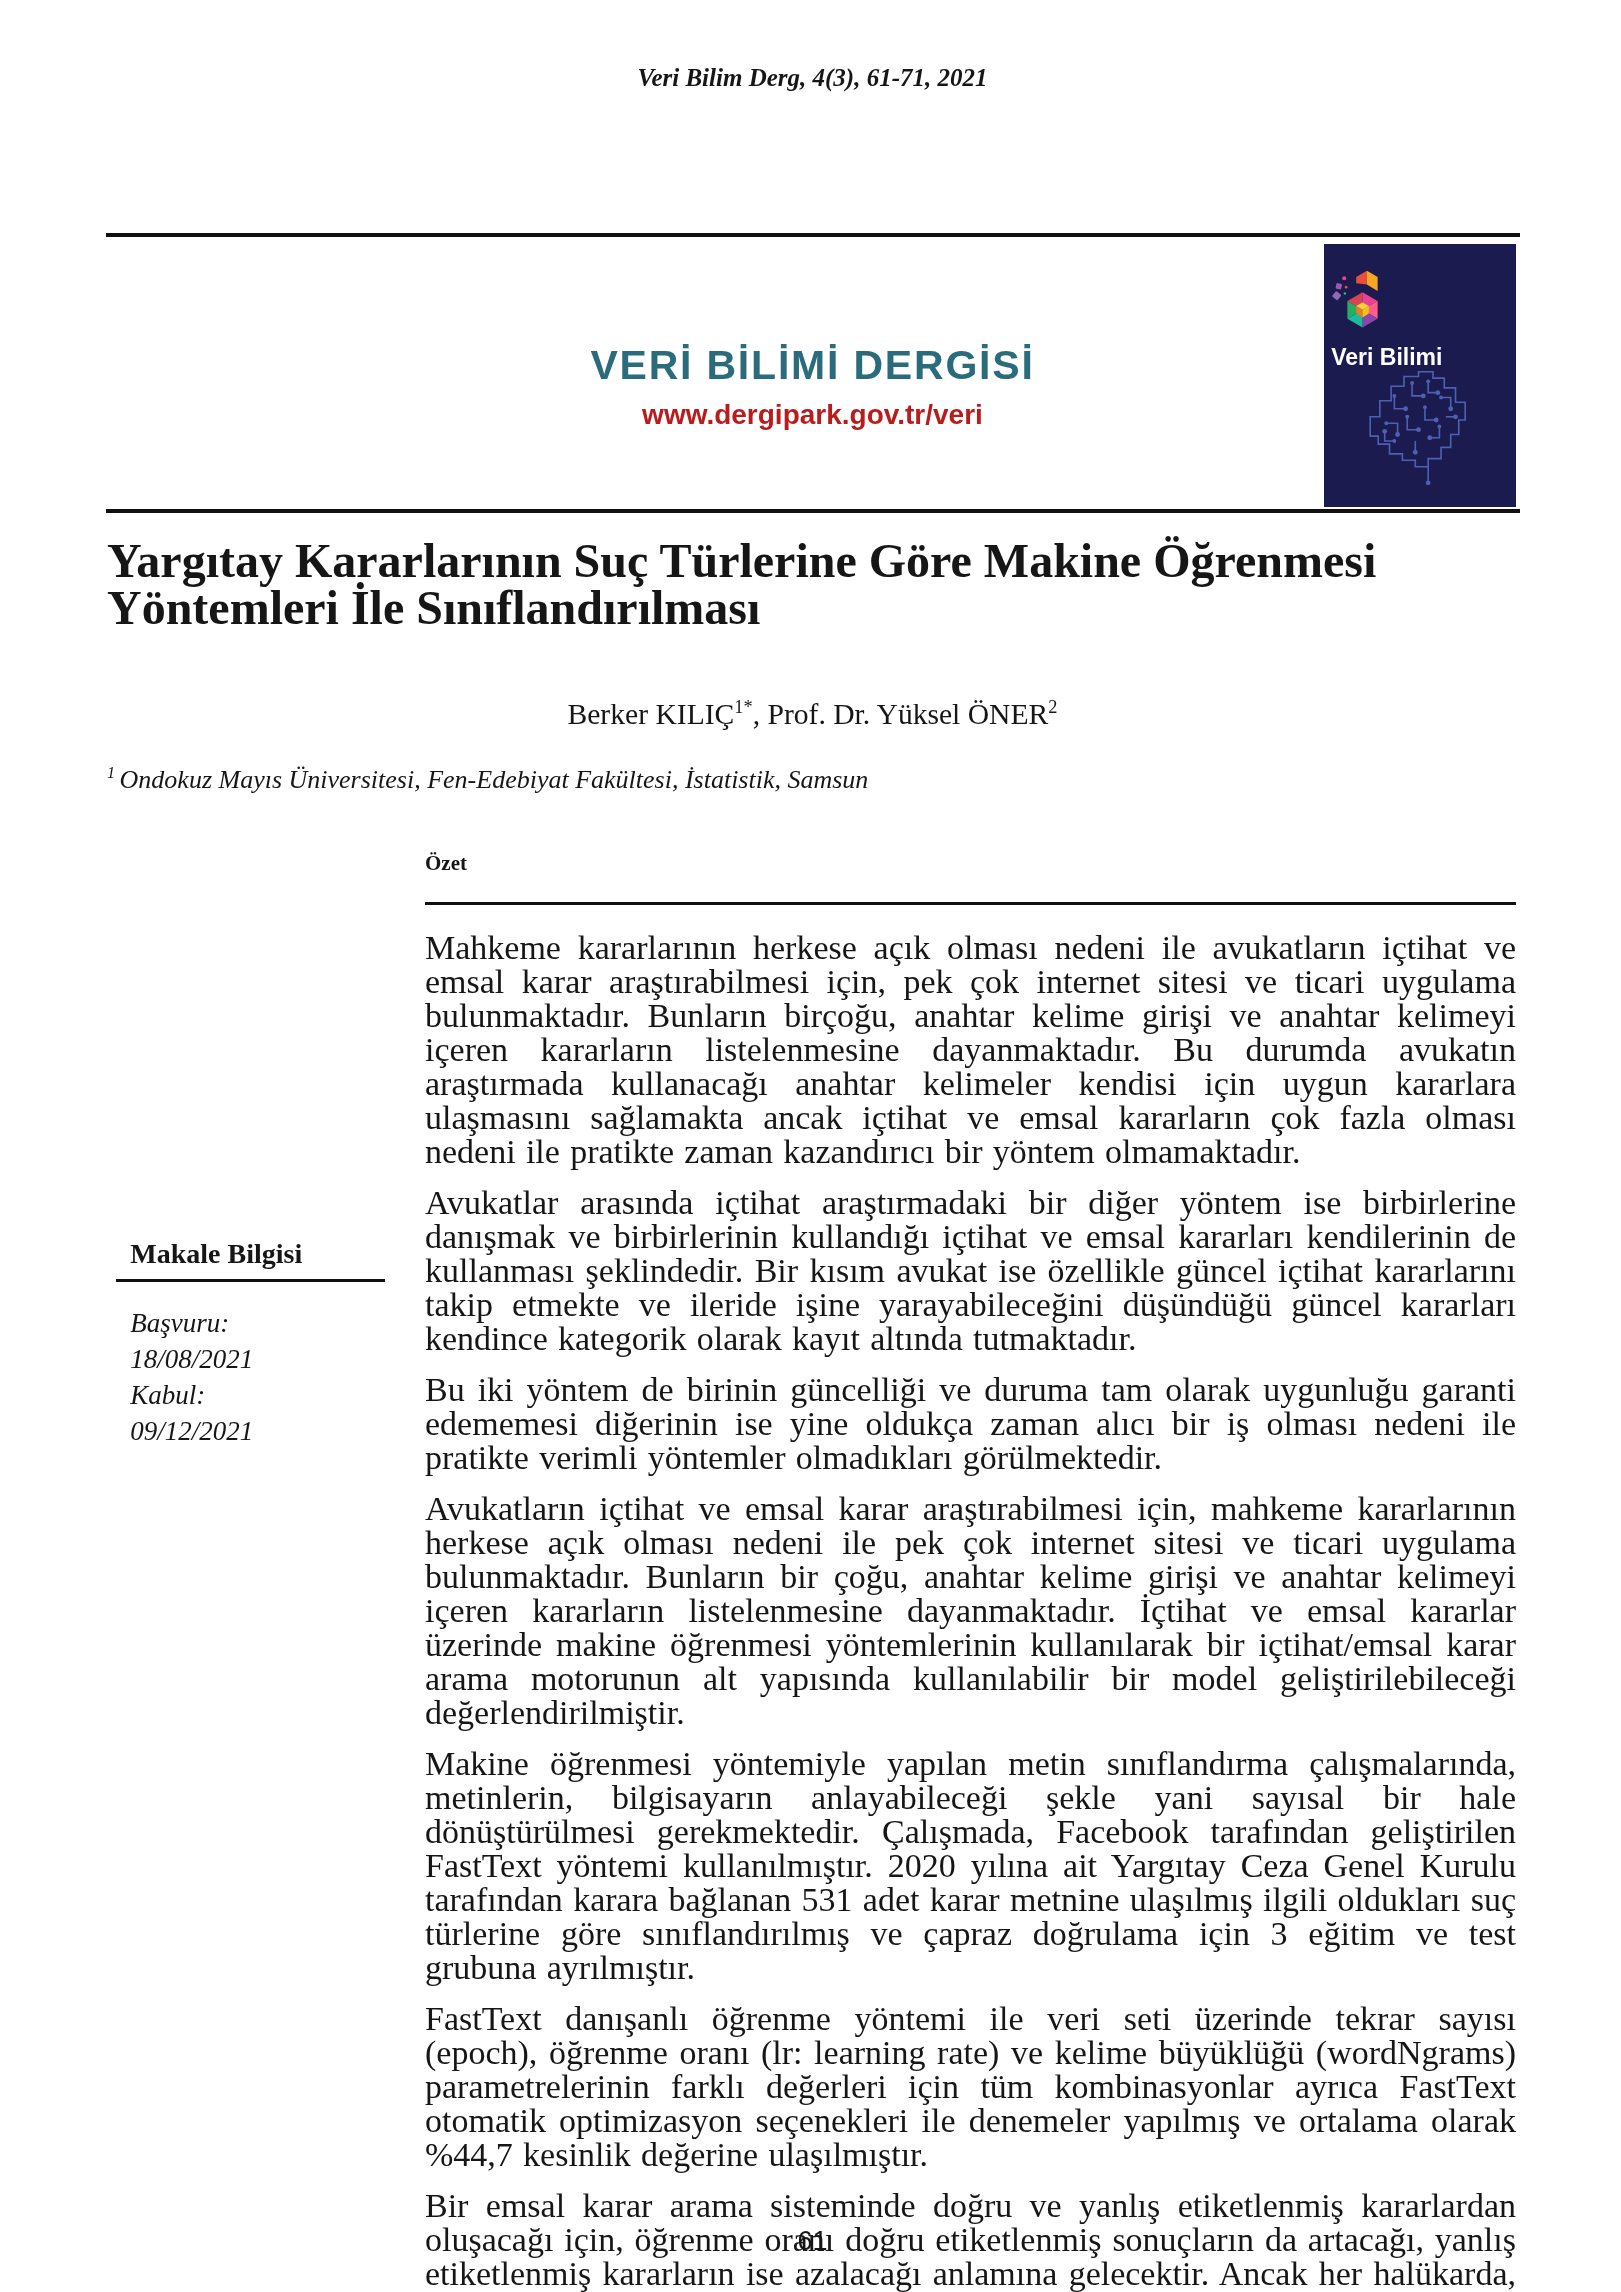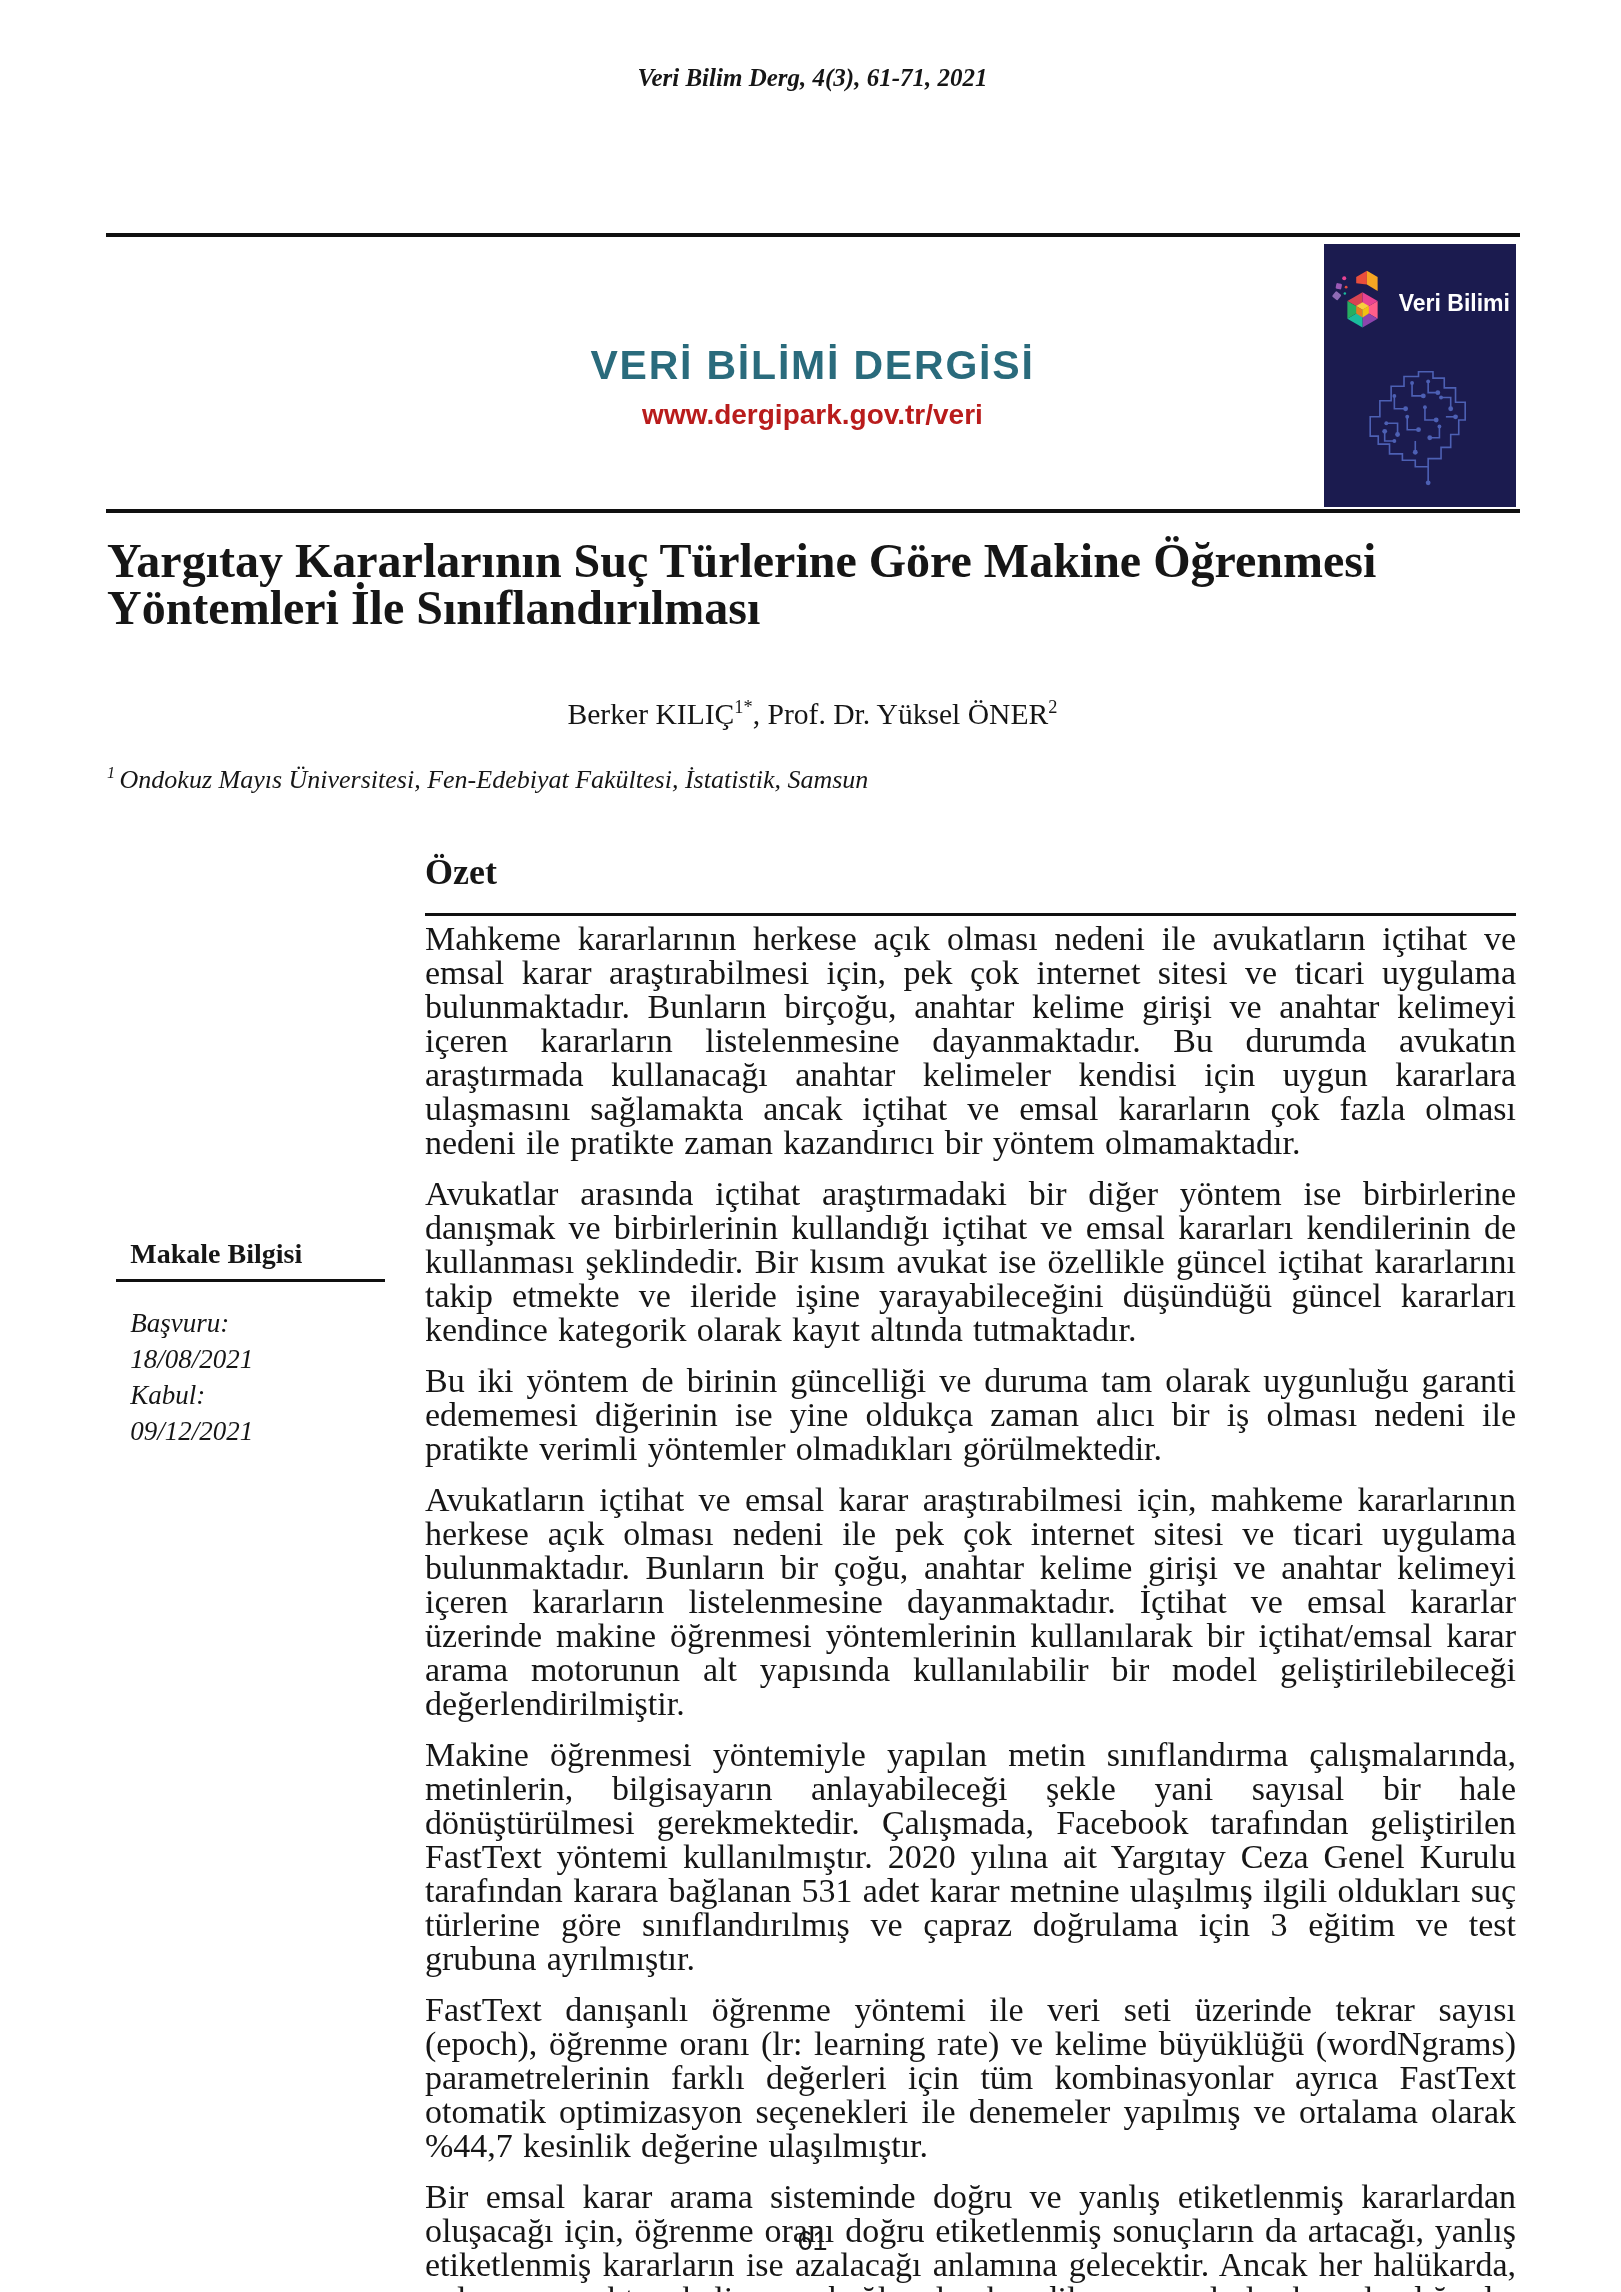--- a/index.html
+++ b/index.html
@@ -33,21 +33,21 @@
     position:absolute; top:399px; left:107px; width:1411px;
     text-align:center;
     font-family:"Liberation Sans", sans-serif;
     font-weight:bold; font-size:28px;
   }
   .logo-box{
     position:absolute; left:1324px; top:244px; width:192px; height:263px;
     overflow:hidden;
   }
   .logo-top{
-    position:absolute; top:23px; left:7.2px; display:flex; align-items:center; gap:4.5px;
+    position:absolute; top:23px; left:7.2px; display:flex; align-items:flex-start; gap:4.5px;flex-direction:column;
   }
   .logo-wordmark{
     color:#ffffff;
     font-family:"Liberation Sans", sans-serif;
     font-weight:bold; font-size:23px; white-space:nowrap;
   }
   .brain-svg{position:absolute; left:14.3px; top:95px;}
   .article-title{
     position:absolute; top:537px; left:107px; width:1411px; margin:0;
     text-align:left; font-weight:bold; font-size:48px; line-height:47px;
@@ -71,24 +71,24 @@
     border-bottom:3.6px solid #101010;
   }
   .sidebar-meta{
     margin-top:23px; padding-left:14.3px;
     font-style:italic; font-size:27px; line-height:36px;
   }
   .abstract{
     position:absolute; left:425px; top:851px; width:1091px;
   }
   .abstract-heading{
-    font-weight:bold; font-size:36px;
-    padding-bottom:20px;
+    font-weight:bold; font-size:21px;
+    padding-bottom:26px;
     border-bottom:3.6px solid #101010;
-    margin-bottom:6px;
+    margin-bottom:26px;
   }
   .abstract p{
     margin:0 0 17px 0;
     font-size:34px; line-height:34px;
     text-align:justify;
     word-spacing:1.8px;
   }
   .page-number{
     position:absolute; top:2226px; left:107px; width:1411px;
     text-align:center;

